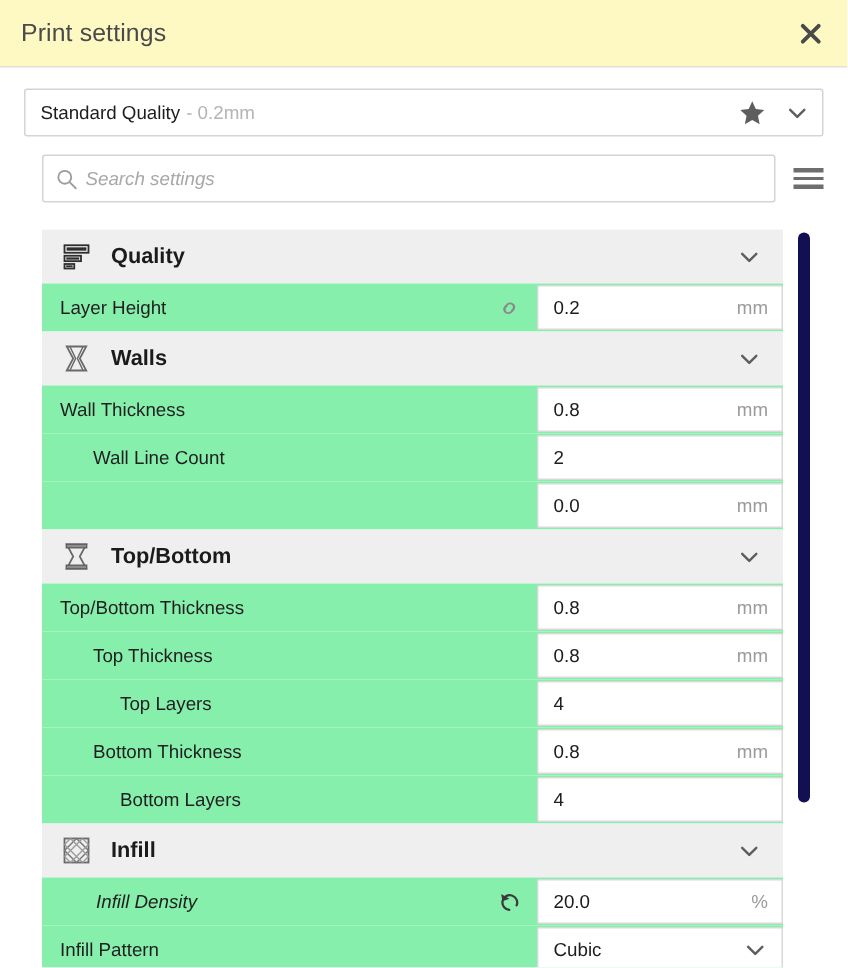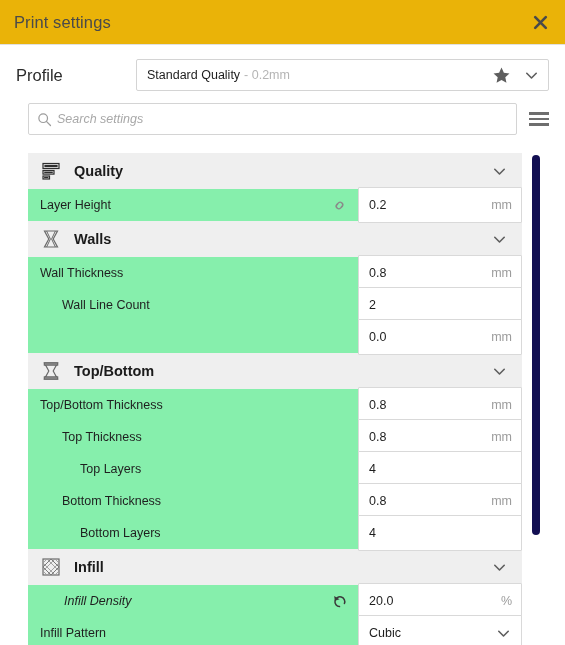--- a/index.html
+++ b/index.html
@@ -9,21 +9,21 @@
     height: 645px;
     background: #ffffff;
     font-family: "Liberation Sans", sans-serif;
     overflow: hidden;
     position: relative;
   }
 
   
   .titlebar {
     height: 45px;
-    background: #eab308;
+    background: #fef9c3;
     border-bottom: 1px solid #e0e0e0;
     display: flex;
     align-items: center;
     padding: 0 16px 0 14px;
     position: relative;
   }
   .title-text {
     font-size: 16.5px;
     color: #4a4a4a;
     letter-spacing: .1px;
@@ -173,21 +173,21 @@
     margin-right: 10px;
     width: 18px; height: 18px;
     display: flex; align-items: center; justify-content: center;
     cursor: pointer;
     flex: 0 0 auto;
   }
   .row-icon-spacer { margin-left: auto; }
 
   .value-field {
     width: 164px;
-    height: 36px;
+    height: 30px;
     flex: 0 0 auto;
     border: 1px solid #d9d9d9;
     background: #fff;
     border-radius: 1px;
     display: flex;
     align-items: center;
     padding: 0 9px 0 10px;
     cursor: text;
   }
   .value-text {
@@ -227,21 +227,20 @@
 <div class="titlebar">
   <span class="title-text">Print settings</span>
   <div class="close-btn">
     <svg width="17" height="17" viewBox="0 0 17 17" aria-hidden="true">
       <path d="M3.2 3.2 L13.8 13.8 M13.8 3.2 L3.2 13.8" stroke="#4a4a4a" stroke-width="2.6" stroke-linecap="round"></path>
     </svg>
   </div>
 </div>
 
 <div class="profile-row">
-  <span class="profile-label">Profile</span>
   <div class="profile-select">
     <span class="profile-name">Standard Quality</span>
     <span class="profile-sub">- 0.2mm</span>
     <span class="profile-icons">
       <span class="star-icon">
         <svg width="19" height="19" viewBox="0 0 20 20" aria-hidden="true">
           <path d="M10 1.6 L12.5 7.1 L18.4 7.8 L14 11.8 L15.2 17.7 L10 14.7 L4.8 17.7 L6 11.8 L1.6 7.8 L7.5 7.1 Z" fill="#5e5e5e"></path>
         </svg>
       </span>
       <span class="chev-icon">

